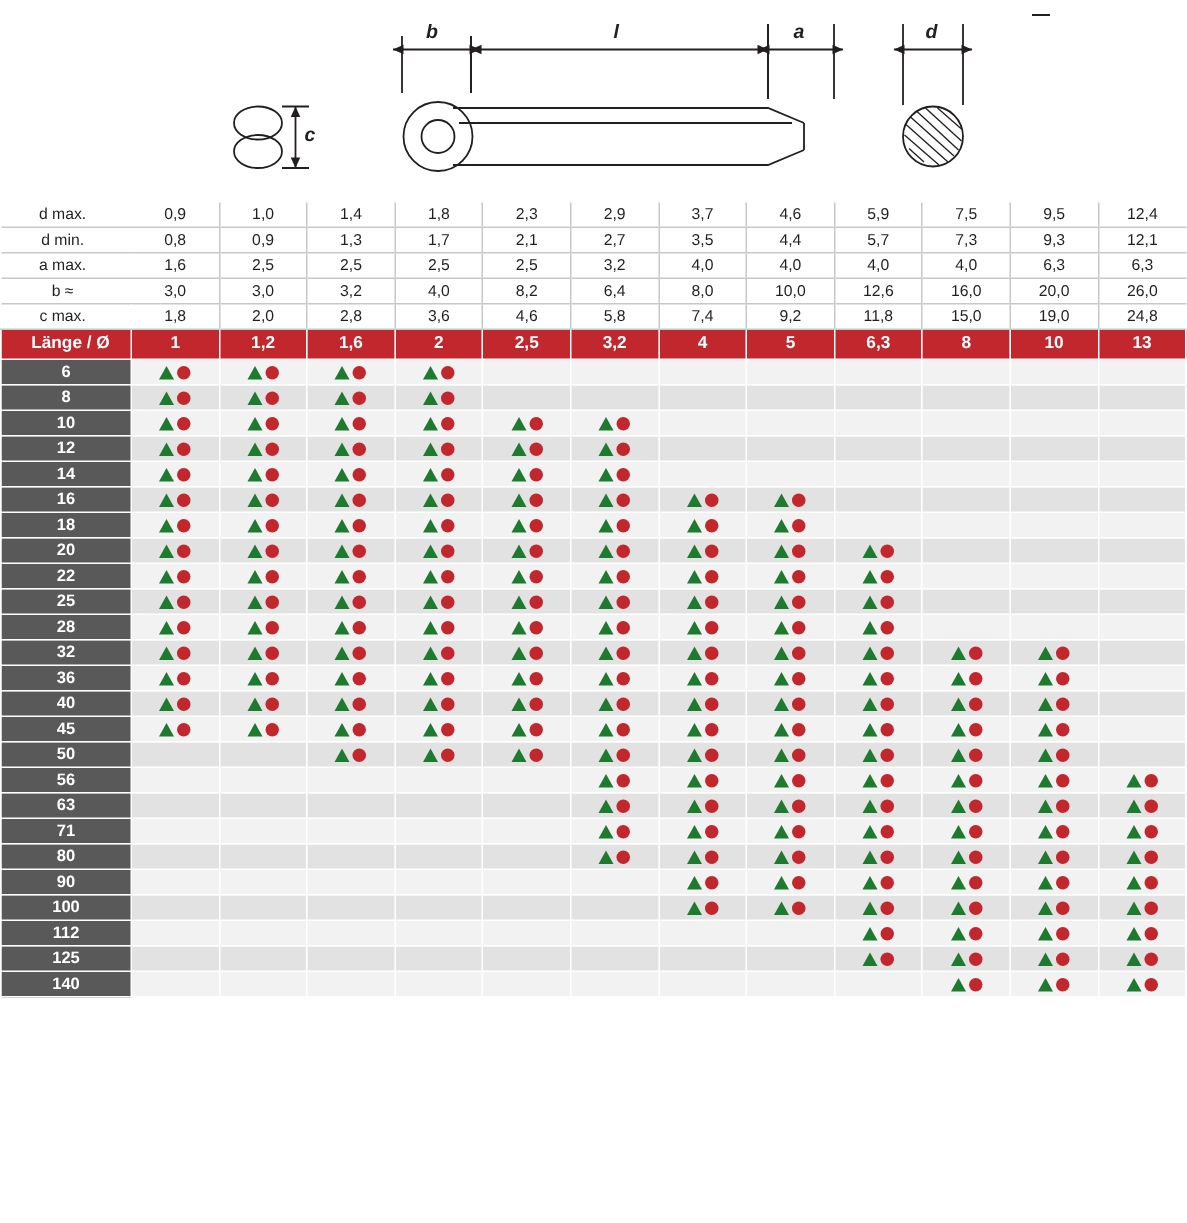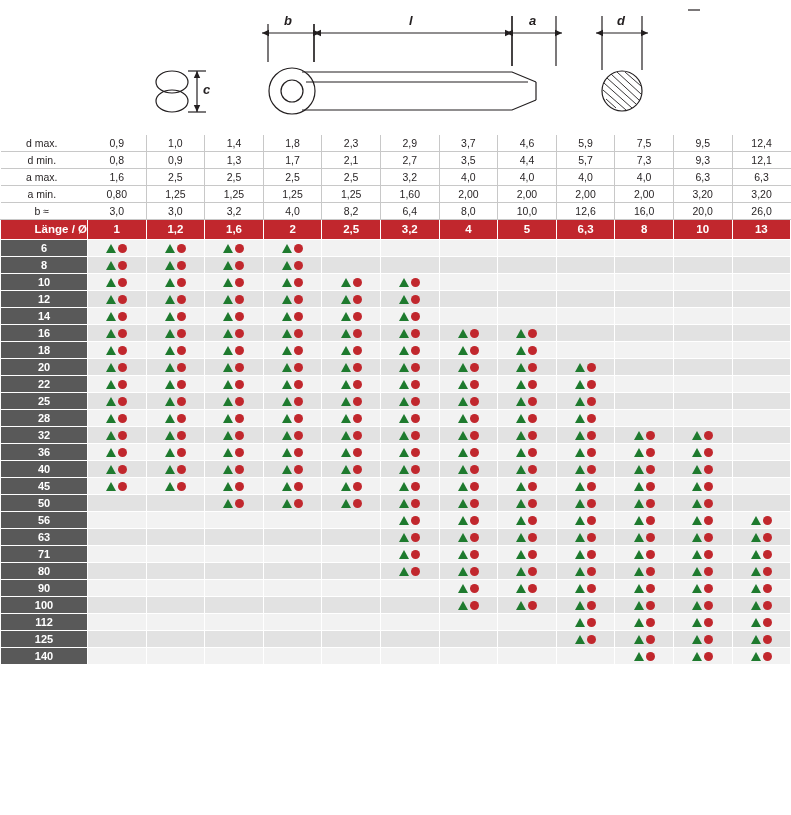--- a/index.html
+++ b/index.html
@@ -56,21 +56,21 @@
   
   .hdr td{
     background:#c1272d;
     color:#ffffff;
     font-weight:bold;
     font-size:11.5px;
     height:19px;
     line-height:19px;
     border:1px solid #ffffff;
   }
-  .hdr td.lbl{text-align:right;padding-left:6px;margin-left:19px;}
+  .hdr td.lbl{text-align:center;padding-left:6px;margin-left:19px;}
 
   
   .len{
     background:#595959;
     color:#ffffff;
     font-weight:bold;
     font-size:11px;
     border:1px solid #ffffff;
   }
   
@@ -209,48 +209,48 @@
           <td class="spec-cell">2,5</td>
           <td class="spec-cell">3,2</td>
           <td class="spec-cell">4,0</td>
           <td class="spec-cell">4,0</td>
           <td class="spec-cell">4,0</td>
           <td class="spec-cell">4,0</td>
           <td class="spec-cell">6,3</td>
           <td class="spec-cell">6,3</td>
         </tr>
         <tr class="spec-row">
-          <td class="spec-head">a min.</td>
-          <td class="spec-cell">0,80</td>
-          <td class="spec-cell">1,25</td>
-          <td class="spec-cell">1,25</td>
-          <td class="spec-cell">1,25</td>
-          <td class="spec-cell">1,25</td>
-          <td class="spec-cell">1,60</td>
-          <td class="spec-cell">2,00</td>
-          <td class="spec-cell">2,00</td>
-          <td class="spec-cell">2,00</td>
-          <td class="spec-cell">2,00</td>
-          <td class="spec-cell">3,20</td>
-          <td class="spec-cell">3,20</td>
-        </tr>
-        <tr class="spec-row">
           <td class="spec-head">b ≈</td>
           <td class="spec-cell">3,0</td>
           <td class="spec-cell">3,0</td>
           <td class="spec-cell">3,2</td>
           <td class="spec-cell">4,0</td>
           <td class="spec-cell">8,2</td>
           <td class="spec-cell">6,4</td>
           <td class="spec-cell">8,0</td>
           <td class="spec-cell">10,0</td>
           <td class="spec-cell">12,6</td>
           <td class="spec-cell">16,0</td>
           <td class="spec-cell">20,0</td>
           <td class="spec-cell">26,0</td>
+        </tr>
+        <tr class="spec-row">
+          <td class="spec-head">c max.</td>
+          <td class="spec-cell">1,8</td>
+          <td class="spec-cell">2,0</td>
+          <td class="spec-cell">2,8</td>
+          <td class="spec-cell">3,6</td>
+          <td class="spec-cell">4,6</td>
+          <td class="spec-cell">5,8</td>
+          <td class="spec-cell">7,4</td>
+          <td class="spec-cell">9,2</td>
+          <td class="spec-cell">11,8</td>
+          <td class="spec-cell">15,0</td>
+          <td class="spec-cell">19,0</td>
+          <td class="spec-cell">24,8</td>
         </tr>
         <tr class="hdr">
           <td class="lbl">Länge / Ø</td>
           <td>1</td>
           <td>1,2</td>
           <td>1,6</td>
           <td>2</td>
           <td>2,5</td>
           <td>3,2</td>
           <td>4</td>

